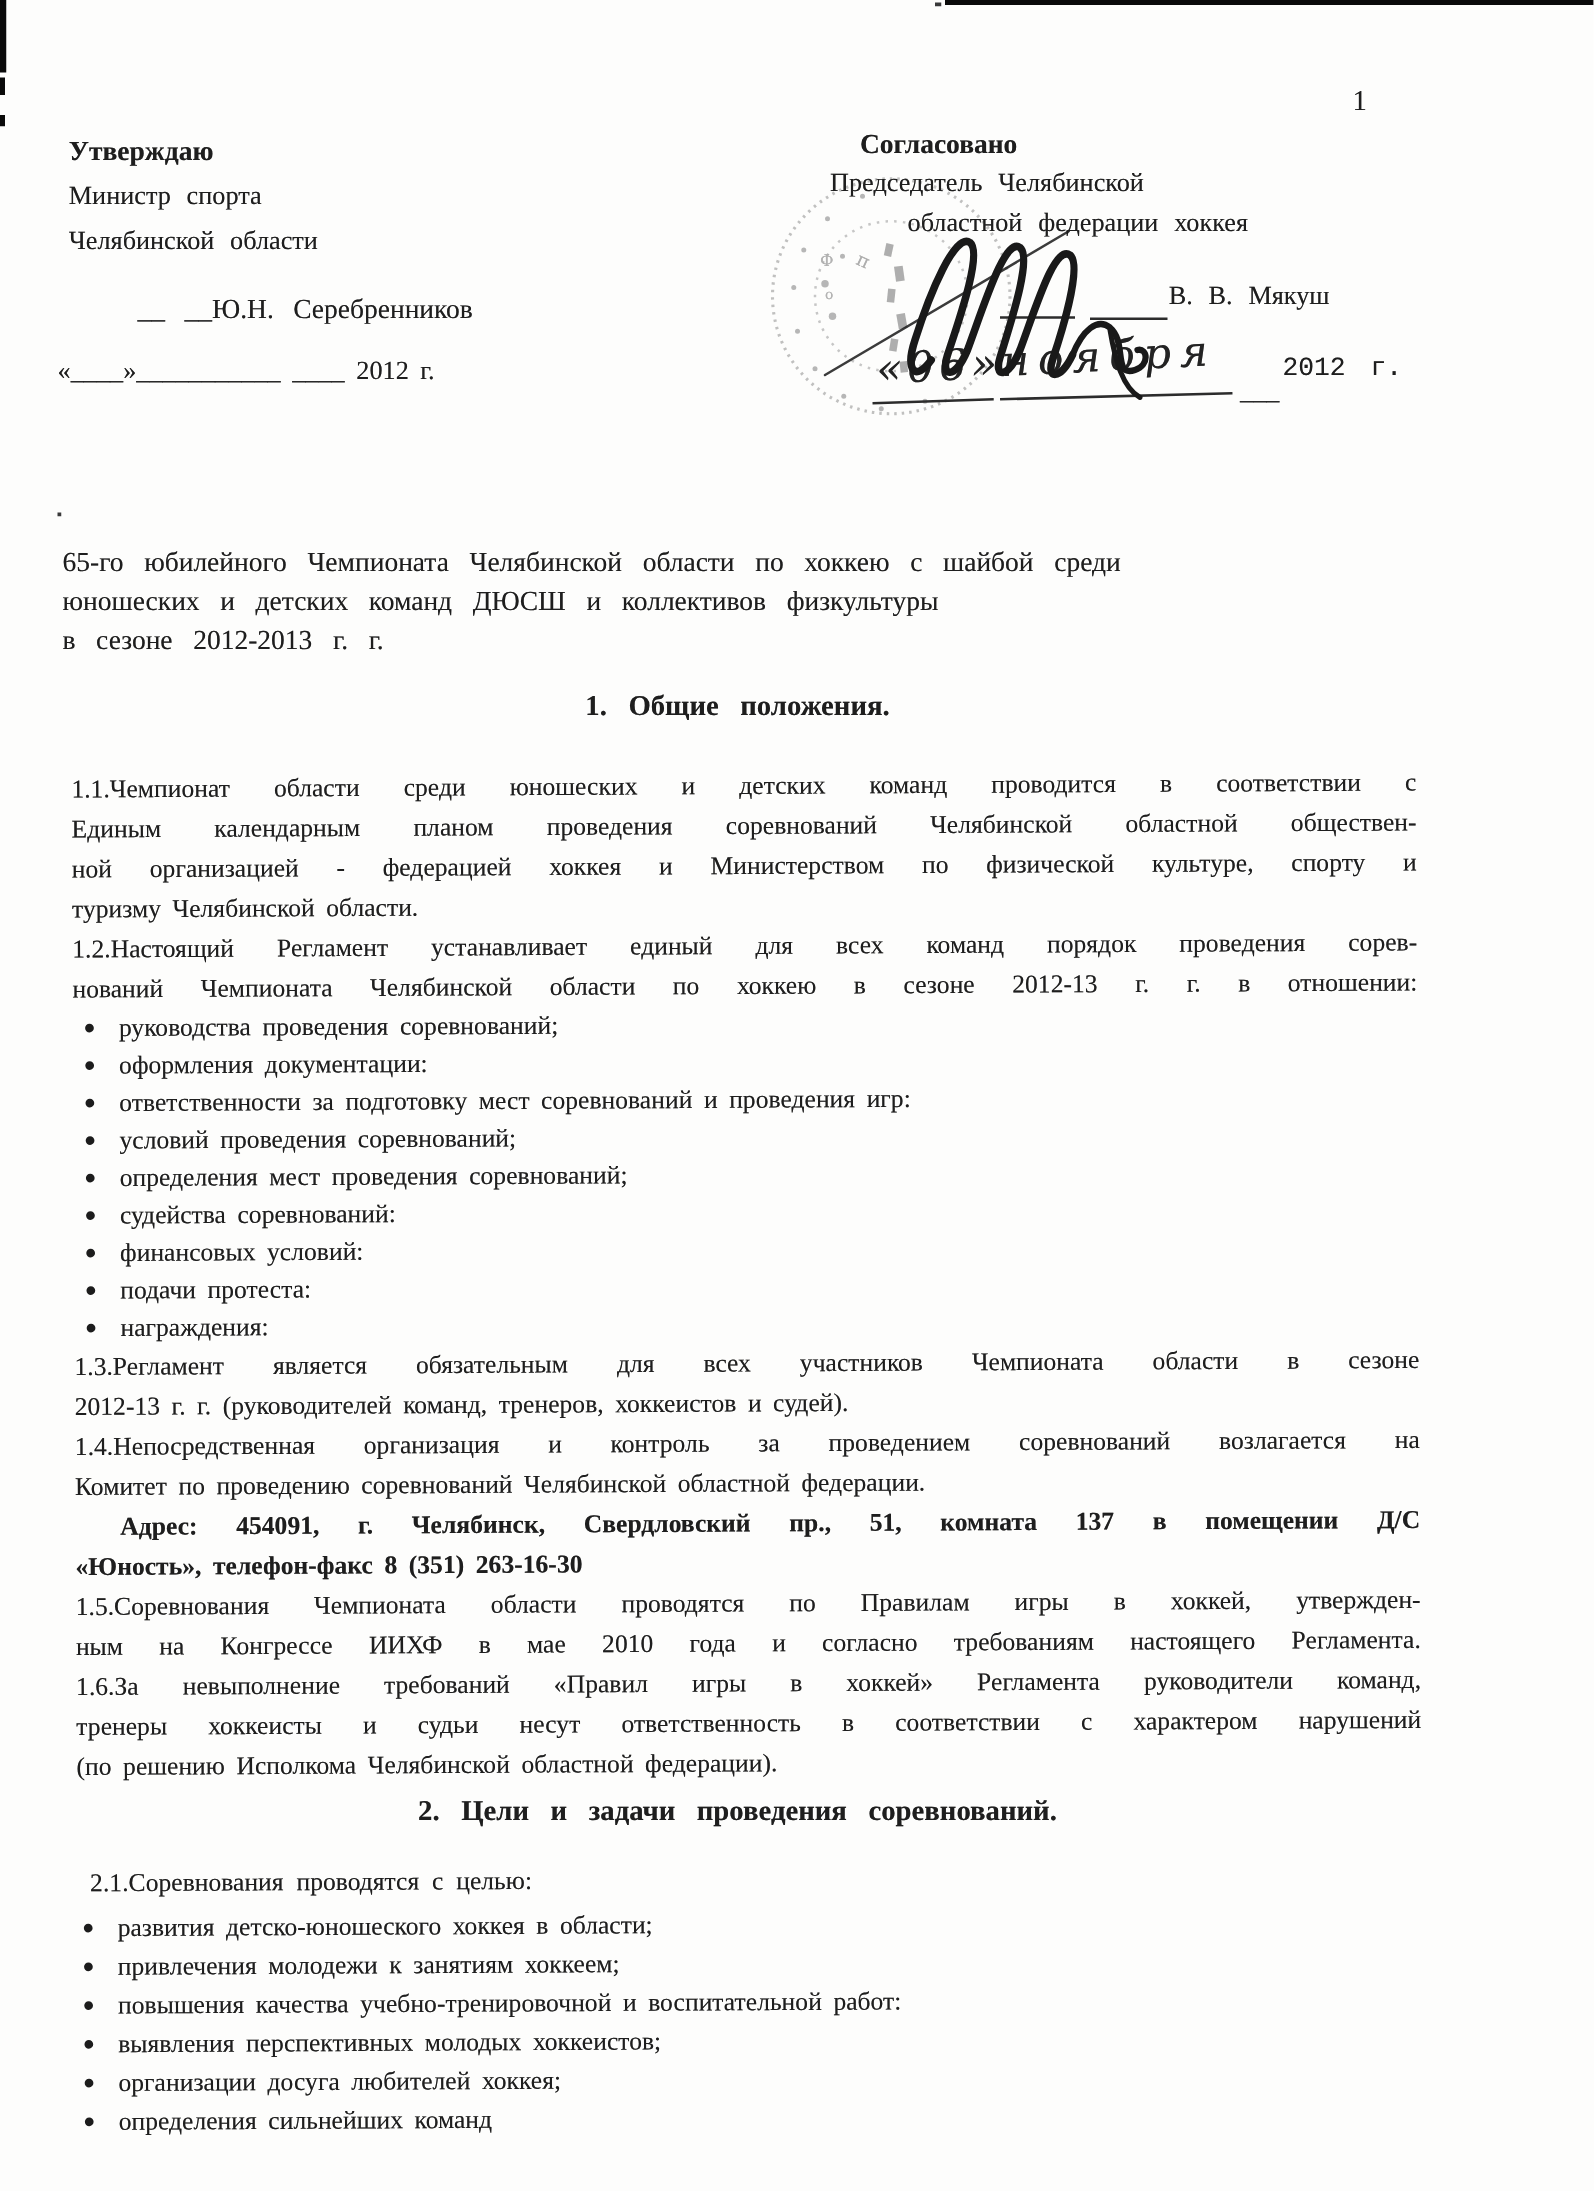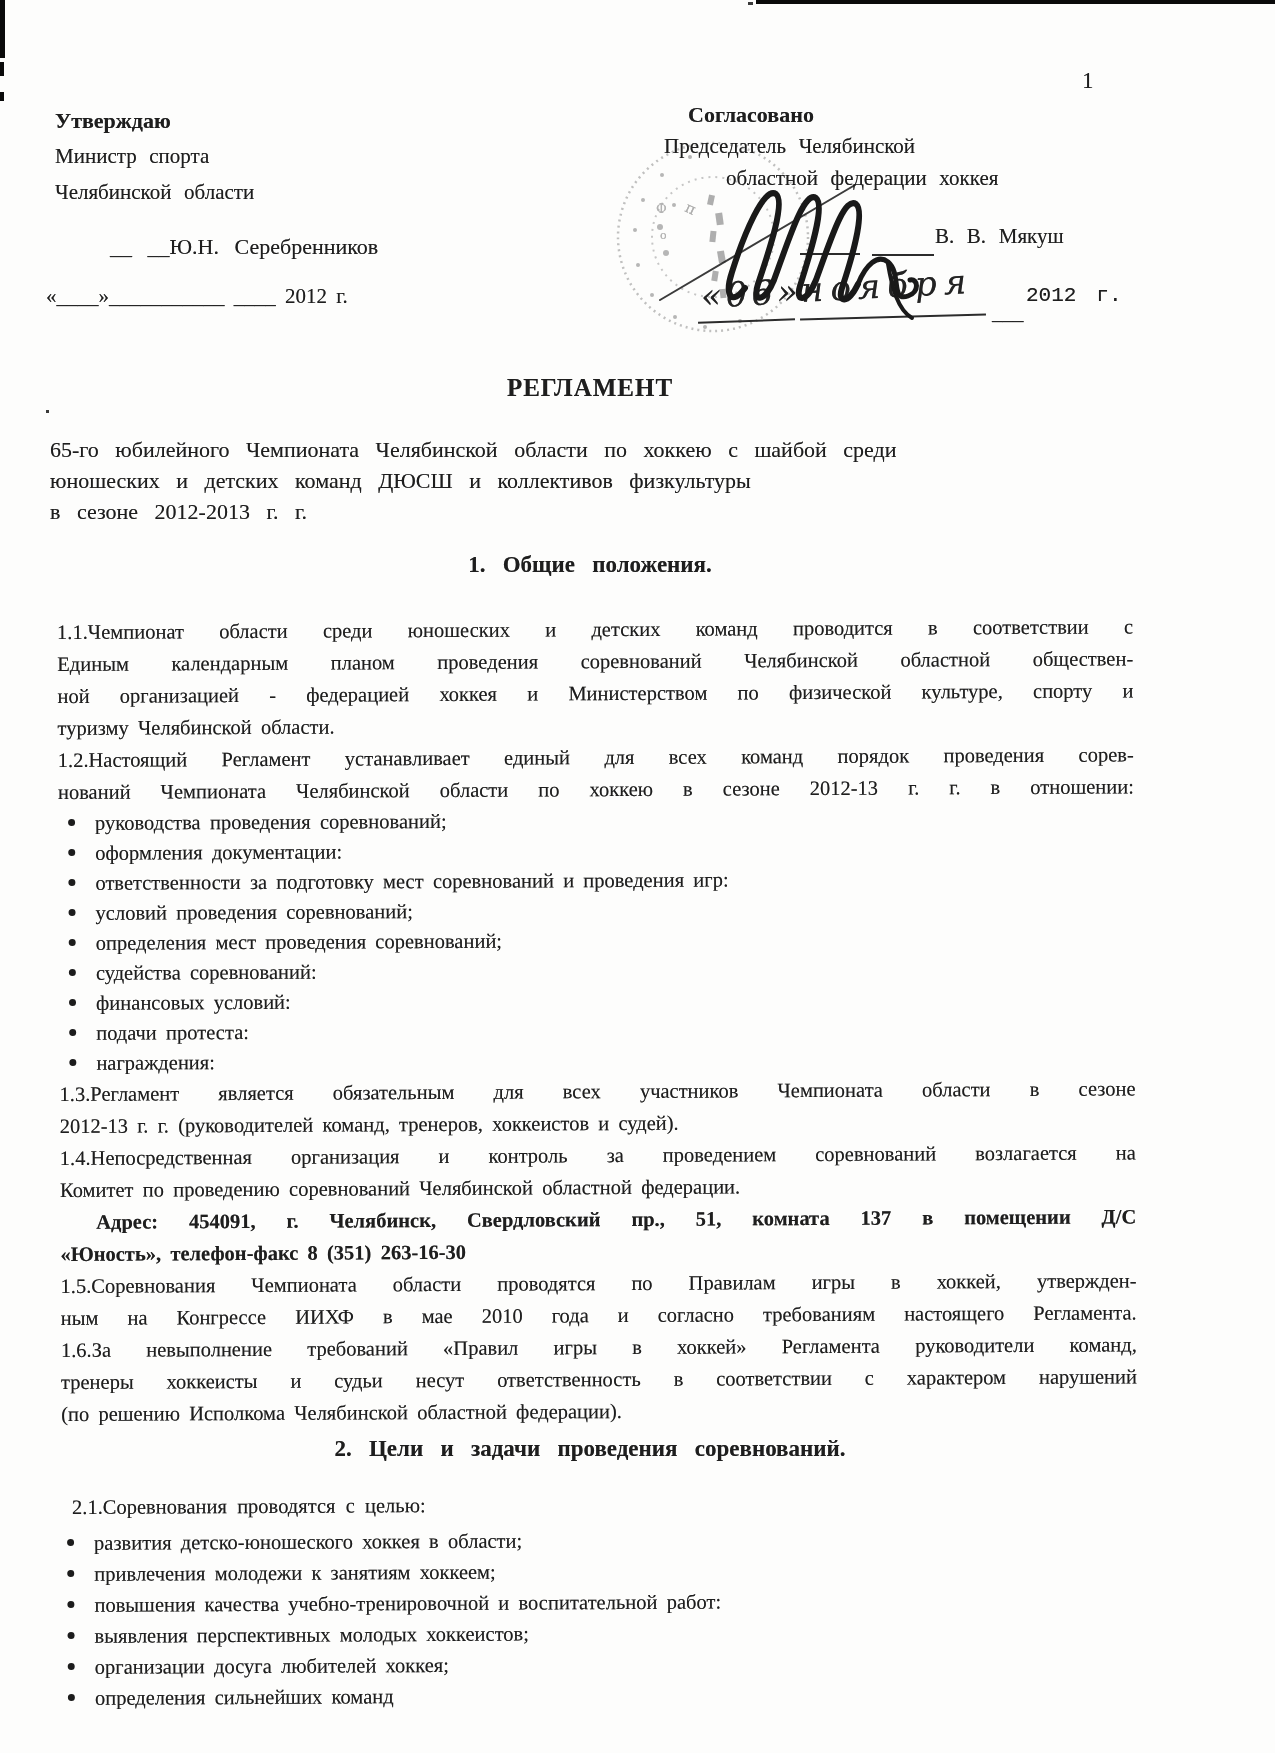--- a/index.html
+++ b/index.html
@@ -142,21 +142,20 @@
 
   <svg class="abs" style="left:640px;top:168px;" width="340" height="160" viewBox="0 0 340 160">
     <g fill="none" stroke="#191919" stroke-linecap="round">
       <path d="M215 17 L20 132" stroke-width="2" opacity="0.85"></path>
       <path d="M105 120 C92 138, 84 128, 92 104 C104 66, 124 18, 136 26 C146 34, 128 86, 118 116 C112 134, 124 136, 134 112 C148 74, 164 22, 176 30 C186 38, 168 92, 160 118 C155 134, 166 136, 176 112 C190 74, 204 28, 216 36 C226 44, 210 96, 202 120 C197 135, 208 137, 218 116" stroke-width="6"></path>
       <path d="M218 116 C226 96, 238 86, 248 94 C262 106, 250 134, 268 128 C280 124, 278 110, 270 112" stroke-width="5"></path>
       <path d="M248 96 C252 120, 258 142, 272 150" stroke-width="4"></path>
     </g>
   </svg>
 
-  <div class="abs band doc-title" style="top:374px;">РЕГЛАМЕНТ</div>
   <div class="abs band subtitle" style="top:434px;">
       <div class="ln">65-го юбилейного Чемпионата Челябинской области по хоккею с шайбой среди</div>
       <div class="ln">юношеских и детских команд ДЮСШ и коллективов физкультуры</div>
       <div class="ln">в сезоне 2012-2013 г. г.</div>
     </div>
 
   <div class="abs band sec-head" style="top:552px;">1. Общие положения.</div>
 
   <div class="abs flow" style="top:616px;">
     <div>

